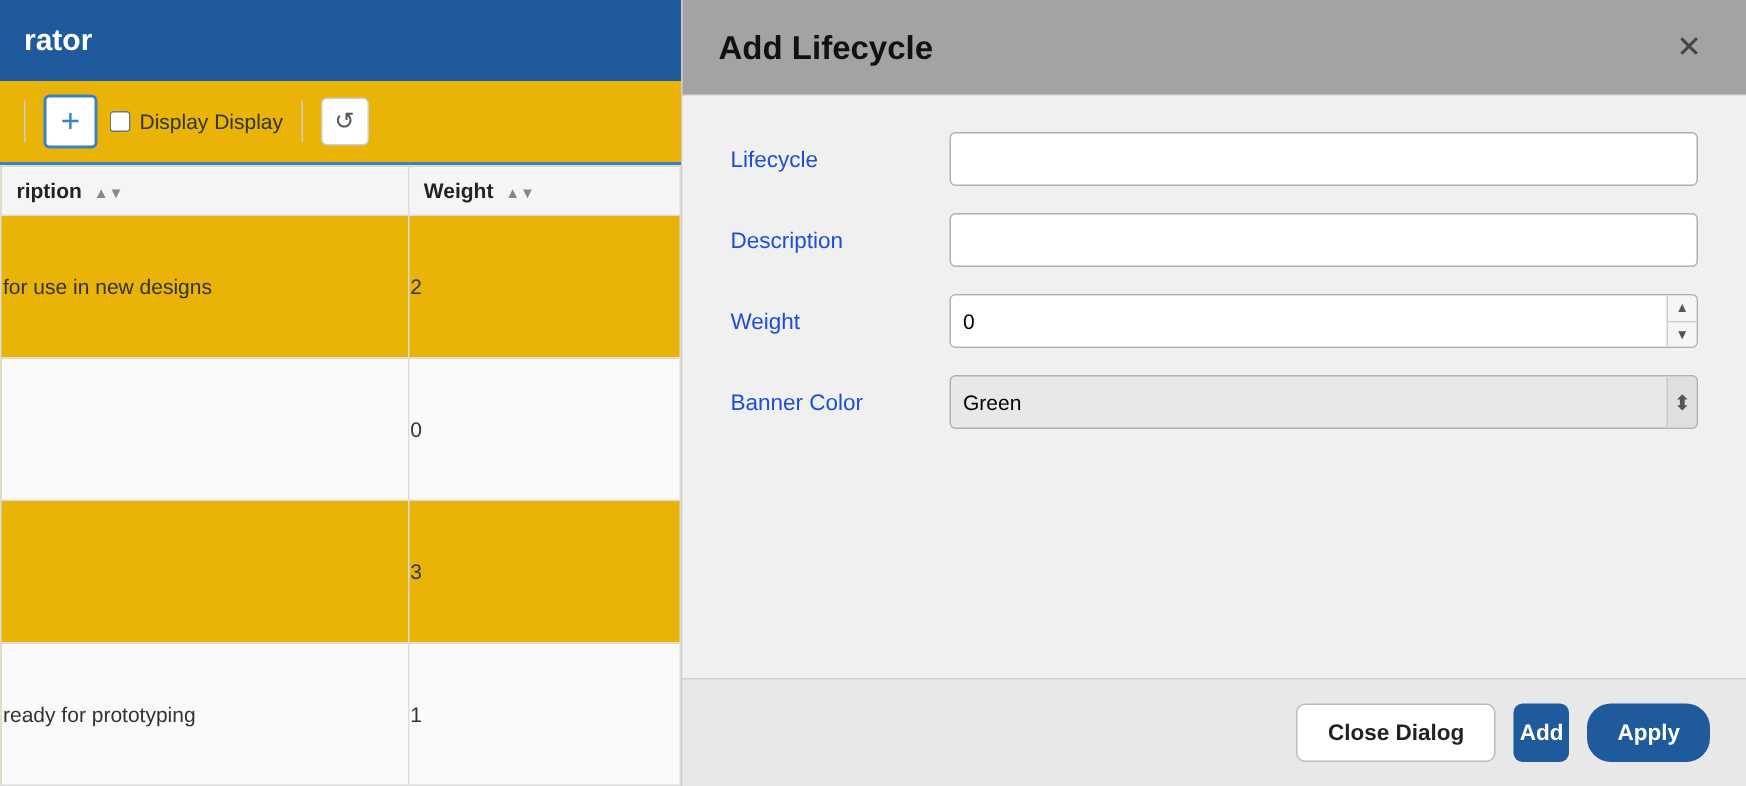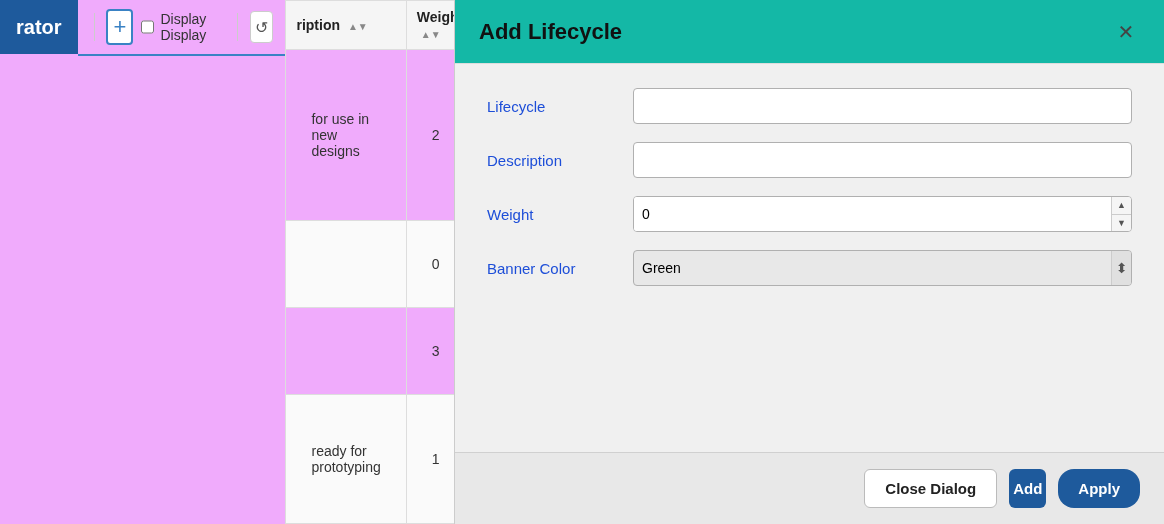--- a/index.html
+++ b/index.html
@@ -10,23 +10,23 @@
       width: 1164px;
       height: 524px;
       overflow: hidden;
       display: flex;
     }
 
     
     .left-panel {
       width: 455px;
       height: 524px;
-      background: #f0abfc;
-      display: flex;
-      flex-direction: row;
+      background: #eab308;
+      display: flex;
+      flex-direction: column;
       border-right: 1px solid #ccc;
       overflow: hidden;
     }
 
     .left-header {
       background: #1e5a9c;
       color: white;
       font-size: 20px;
       font-weight: bold;
       padding: 10px 16px;
@@ -111,39 +111,39 @@
     }
 
     .left-table th .sort-icon {
       font-size: 10px;
       color: #888;
       margin-left: 4px;
     }
 
     .left-table td {
       border: 1px solid #ddd;
-      padding: 8px 25px;
+      padding: 8px 1px;
       color: #333;
       font-size: 14px;
     }
 
     .left-table tr:nth-child(even) td {
       background: #fafafa;
     }
 
     
     .dialog-panel {
       flex: 1;
       background: #f0f0f0;
       display: flex;
       flex-direction: column;
     }
 
     .dialog-header {
-      background: #14b8a6;
+      background: #a3a3a3;
       border-bottom: 1px solid #ddd;
       padding: 16px 24px;
       display: flex;
       align-items: center;
       justify-content: space-between;
       height: 64px;
     }
 
     .dialog-title {
       font-size: 22px;

